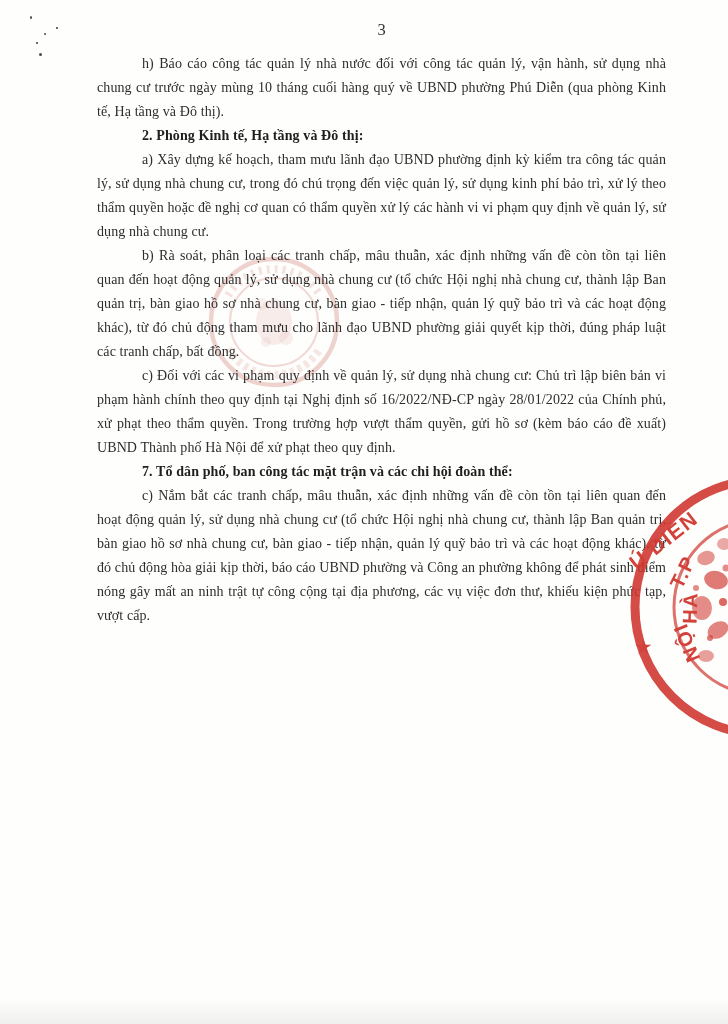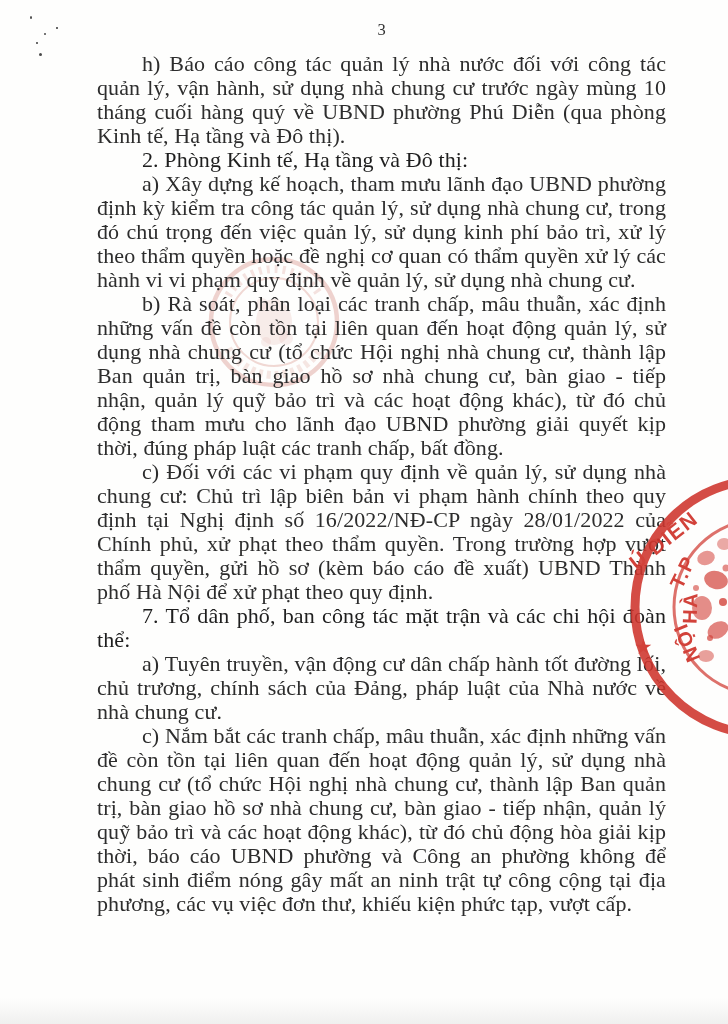--- a/index.html
+++ b/index.html
@@ -12,26 +12,26 @@
   }
   .content {
     position:absolute; left:97px; top:20px; width:569px;
     color:#2d2d2d; z-index:2;
   }
   .page-number {
     text-align:center; font-size:16.5px; color:#333;
     margin:0 0 12px 0;
   }
   p.para {
-    margin:0; font-size:22px; line-height:24px;
+    margin:0; font-size:14px; line-height:24px;
     text-align:justify; text-indent:45px;
     letter-spacing:0.1px;
     color:#2d2d2d;
   }
-  p.hd { font-weight:normal; color:#1e1e1e; }
+  p.hd { font-weight:bold; color:#1e1e1e; }
   .speckle {
     position:absolute; background:#4a4a4a; border-radius:50%; z-index:1;
   }
   .stamp { position:absolute; z-index:3; pointer-events:none; }
   .stamp-faint { position:absolute; z-index:1; opacity:0.6; pointer-events:none; }
   .stamp text {
     font-family:"Liberation Sans", sans-serif;
     font-weight:bold;
     letter-spacing:1.5px;
   }
@@ -63,21 +63,20 @@
   </svg>
 
   <div class="content">
     <div class="page-number">3</div>
     <p class="para">h) Báo cáo công tác quản lý nhà nước đối với công tác quản lý, vận hành, sử dụng nhà chung cư trước ngày mùng 10 tháng cuối hàng quý về UBND phường Phú Diễn (qua phòng Kinh tế, Hạ tầng và Đô thị).</p>
     <p class="para hd">2. Phòng Kinh tế, Hạ tầng và Đô thị:</p>
     <p class="para">a) Xây dựng kế hoạch, tham mưu lãnh đạo UBND phường định kỳ kiểm tra công tác quản lý, sử dụng nhà chung cư, trong đó chú trọng đến việc quản lý, sử dụng kinh phí bảo trì, xử lý theo thẩm quyền hoặc đề nghị cơ quan có thẩm quyền xử lý các hành vi vi phạm quy định về quản lý, sử dụng nhà chung cư.</p>
     <p class="para">b) Rà soát, phân loại các tranh chấp, mâu thuẫn, xác định những vấn đề còn tồn tại liên quan đến hoạt động quản lý, sử dụng nhà chung cư (tổ chức Hội nghị nhà chung cư, thành lập Ban quản trị, bàn giao hồ sơ nhà chung cư, bàn giao - tiếp nhận, quản lý quỹ bảo trì và các hoạt động khác), từ đó chủ động tham mưu cho lãnh đạo UBND phường giải quyết kịp thời, đúng pháp luật các tranh chấp, bất đồng.</p>
     <p class="para">c) Đối với các vi phạm quy định về quản lý, sử dụng nhà chung cư: Chủ trì lập biên bản vi phạm hành chính theo quy định tại Nghị định số 16/2022/NĐ-CP ngày 28/01/2022 của Chính phủ, xử phạt theo thẩm quyền. Trong trường hợp vượt thẩm quyền, gửi hồ sơ (kèm báo cáo đề xuất) UBND Thành phố Hà Nội để xử phạt theo quy định.</p>
     <p class="para hd">7. Tổ dân phố, ban công tác mặt trận và các chi hội đoàn thể:</p>
-    <p class="para">a) Tuyên truyền, vận động cư dân chấp hành tốt đường lối, chủ trương, chính sách của Đảng, pháp luật của Nhà nước về nhà chung cư.</p>
     <p class="para">c) Nắm bắt các tranh chấp, mâu thuẫn, xác định những vấn đề còn tồn tại liên quan đến hoạt động quản lý, sử dụng nhà chung cư (tổ chức Hội nghị nhà chung cư, thành lập Ban quản trị, bàn giao hồ sơ nhà chung cư, bàn giao - tiếp nhận, quản lý quỹ bảo trì và các hoạt động khác), từ đó chủ động hòa giải kịp thời, báo cáo UBND phường và Công an phường không để phát sinh điểm nóng gây mất an ninh trật tự công cộng tại địa phương, các vụ việc đơn thư, khiếu kiện phức tạp, vượt cấp.</p>
   </div>
 
   <svg class="stamp" style="left:598px; top:460px; opacity:0.93;" width="300" height="300" viewBox="0 0 300 300">
     <circle cx="164" cy="147" r="127" fill="none" stroke="#cf342c" stroke-width="9" opacity="0.95"></circle>
     <circle cx="164" cy="147" r="88" fill="none" stroke="#cf342c" stroke-width="3" opacity="0.75"></circle>
 
     <g fill="#cf342c">
       <ellipse cx="108" cy="98" rx="9" ry="7" opacity="0.55" transform="rotate(-20 108 98)"></ellipse>
       <ellipse cx="118" cy="120" rx="12" ry="9" opacity="0.7" transform="rotate(15 118 120)"></ellipse>

